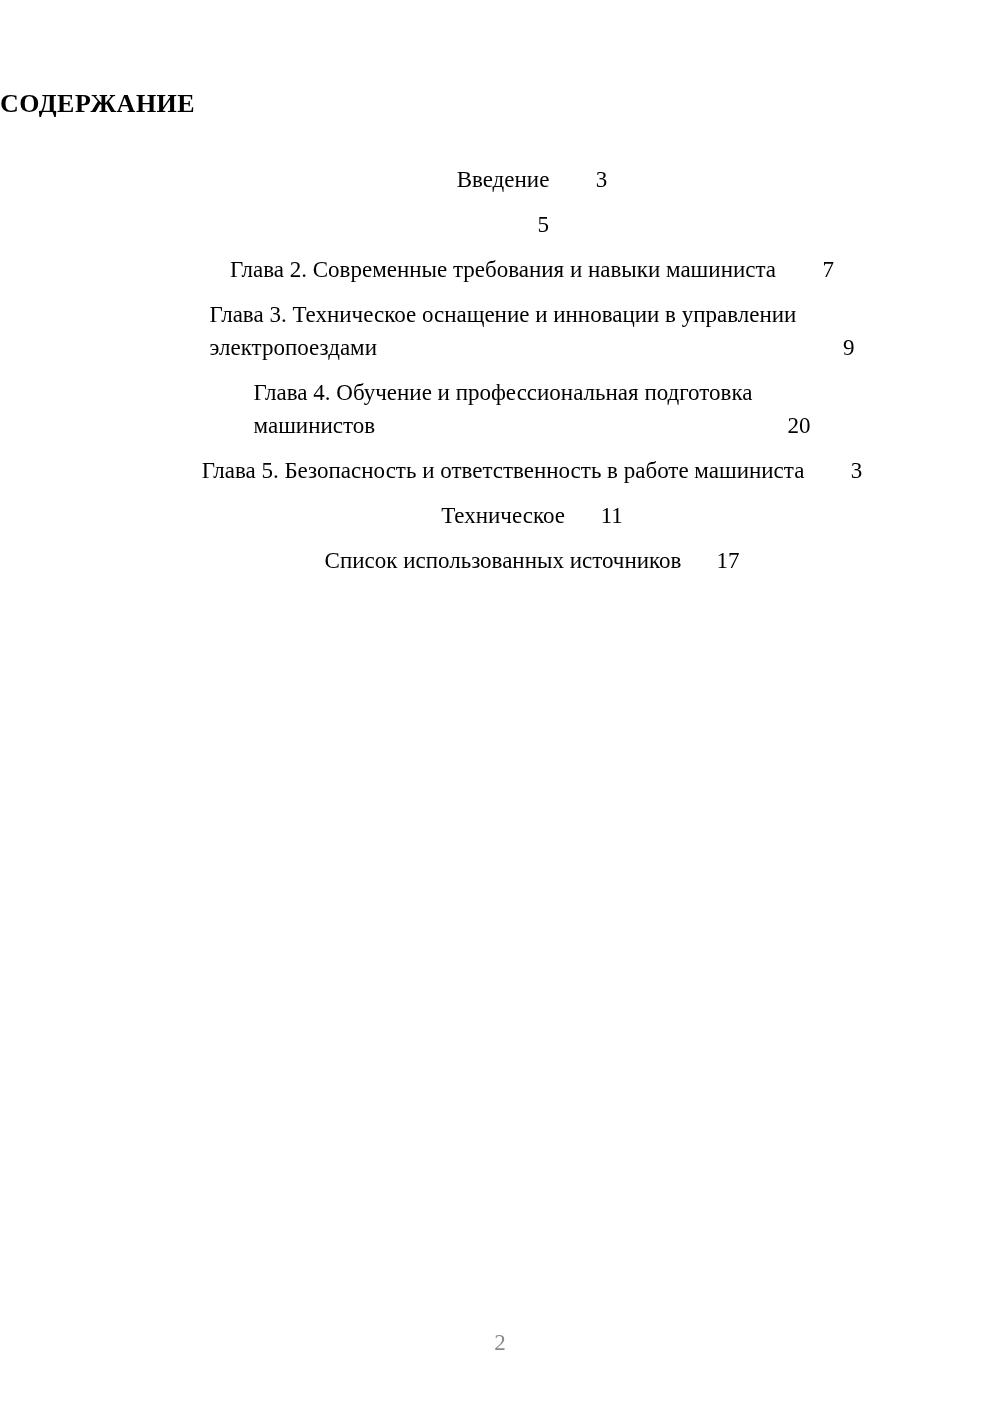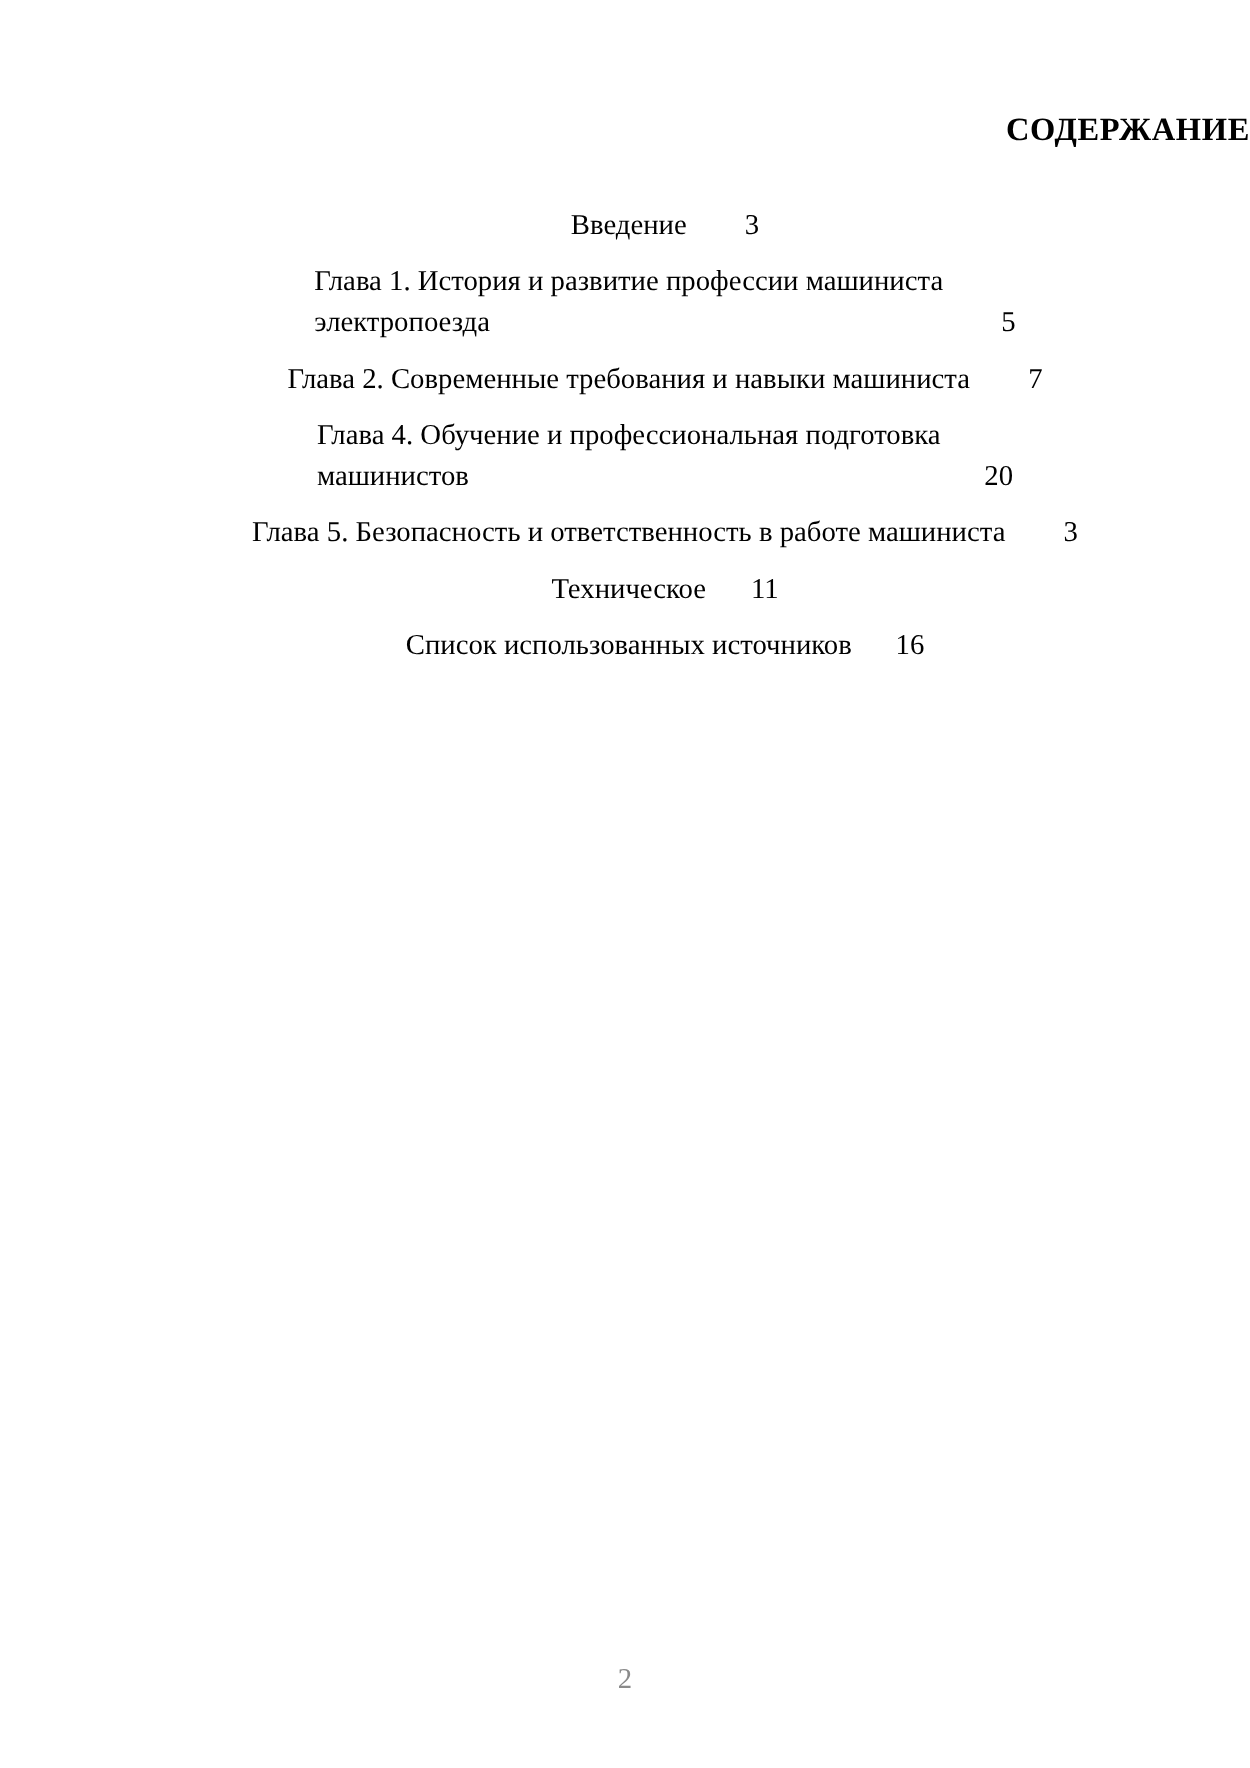--- a/index.html
+++ b/index.html
@@ -24,21 +24,21 @@
     overflow: hidden;
     box-sizing: border-box;
   }
 
   
   .doc-title {
     position: absolute;
     top: 88px;
     left: 0;
     width: 1000px;
-    text-align: right;
+    text-align: left;
     font-size: 26px;
     font-weight: bold;
     letter-spacing: 0.5px;
     line-height: 1.2;
   }
 
   
   .toc {
     position: absolute;
     top: 163px;
@@ -100,49 +100,52 @@
   <div class="doc-title">СОДЕРЖАНИЕ</div>
 
   <div class="toc">
 
     <div class="toc-entry">
       <span class="toc-title">Введение</span>
       <span class="toc-page">3</span>
     </div>
 
     <div class="toc-entry two-line">
-      <span class="toc-title">Глава 1. История и развитие профессии машиниста
-электропоезда</span>
       <span class="toc-page">5</span>
     </div>
 
     <div class="toc-entry">
       <span class="toc-title">Глава 2. Современные требования и навыки машиниста</span>
       <span class="toc-page">7</span>
     </div>
 
+    <div class="toc-entry two-line">
+      <span class="toc-title">Глава 3. Техническое оснащение и инновации в управлении
+электропоездами</span>
+      <span class="toc-page">9</span>
+    </div>
 
     <div class="toc-entry two-line">
       <span class="toc-title">Глава 4. Обучение и профессиональная подготовка
 машинистов</span>
       <span class="toc-page">20</span>
     </div>
 
     <div class="toc-entry">
       <span class="toc-title">Глава 5. Безопасность и ответственность в работе машиниста</span>
       <span class="toc-page">3</span>
     </div>
 
     <div class="toc-entry">
       <span class="toc-title">Техническое</span>
       <span class="toc-page">11</span>
     </div>
 
     <div class="toc-entry">
       <span class="toc-title">Список использованных источников</span>
-      <span class="toc-page">16</span>
+      <span class="toc-page">17</span>
     </div>
 
   </div>
 
   <div class="page-footer">2</div>
 
 </div>
 
 </body></html>

